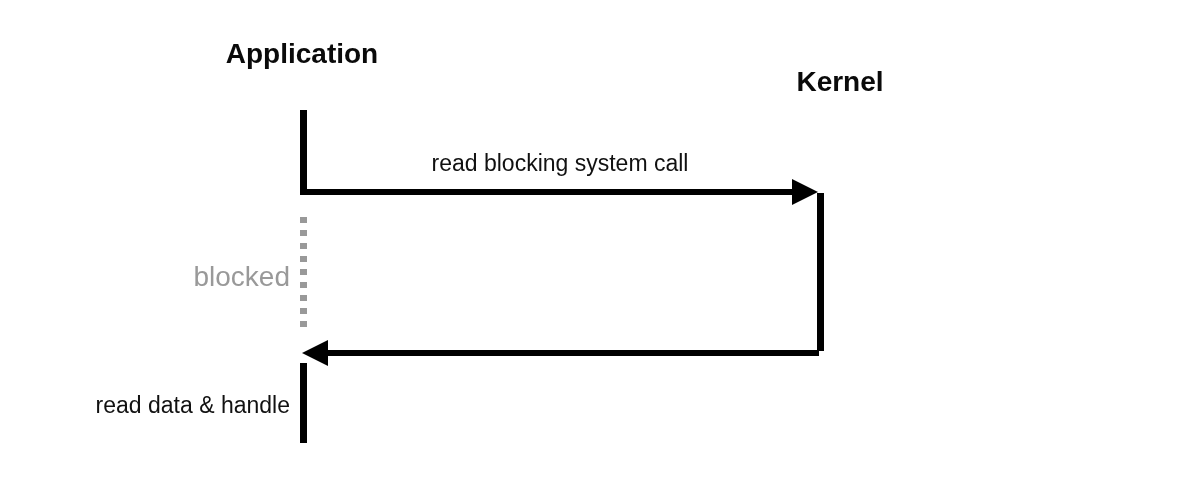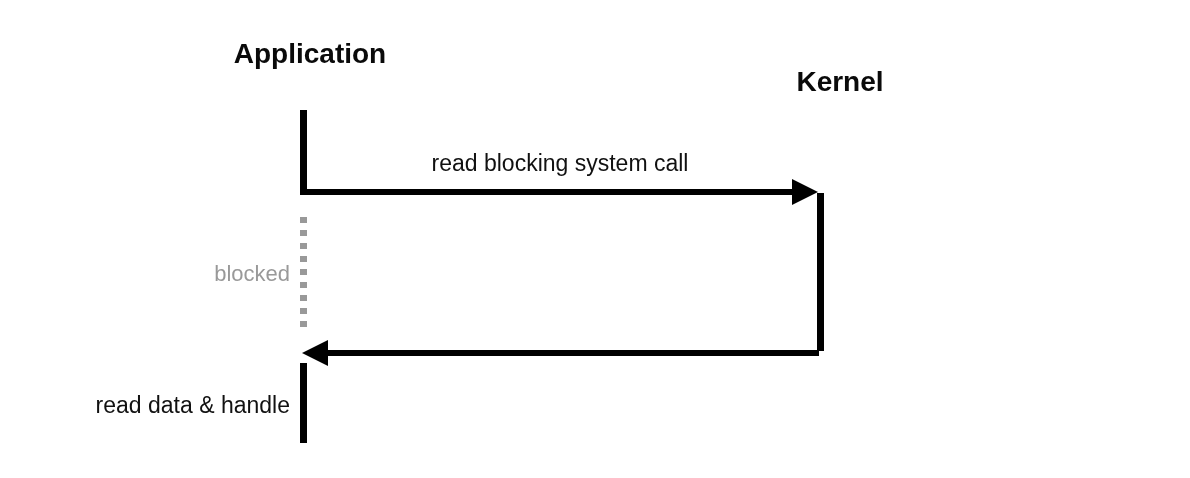--- a/index.html
+++ b/index.html
@@ -60,27 +60,27 @@
     position: absolute;
     width: 7px;
     background: repeating-linear-gradient(
       to bottom,
       #999999 0px, #999999 6px,
       transparent 6px, transparent 13px
     );
   }
   .blocked-label {
     position: absolute;
-    font-size: 22px;
+    font-size: 28px;
     color: #999999;
     white-space: nowrap;
   }
 
   
-  #actor-app    { left: 310px; top: 38px; }
+  #actor-app    { left: 302px; top: 38px; }
   #actor-kernel { left: 840px; top: 38px; margin-top: 28px; }
 
   #app-bar-1    { left: 300px; top: 110px; height: 85px; }
   #kernel-bar   { left: 817px; top: 193px; height: 158px; }
   #app-bar-2    { left: 300px; top: 363px; height: 80px; }
 
   #call-line    { left: 303px; top: 189px; width: 492px; }
   #call-head    { left: 792px; top: 179px; }
   #call-label   { left: 560px; top: 150px; }
 

